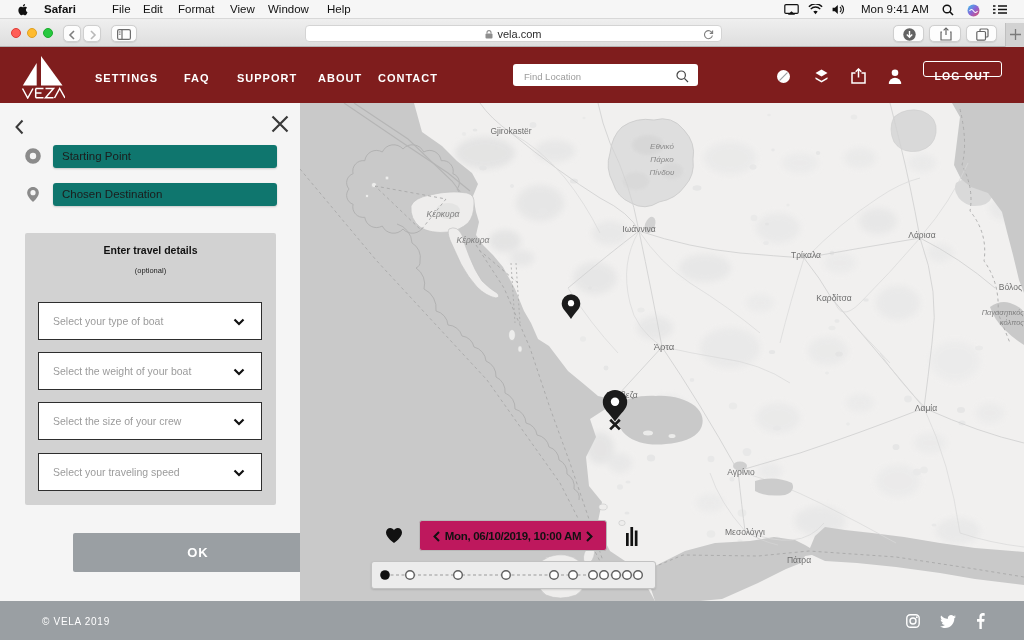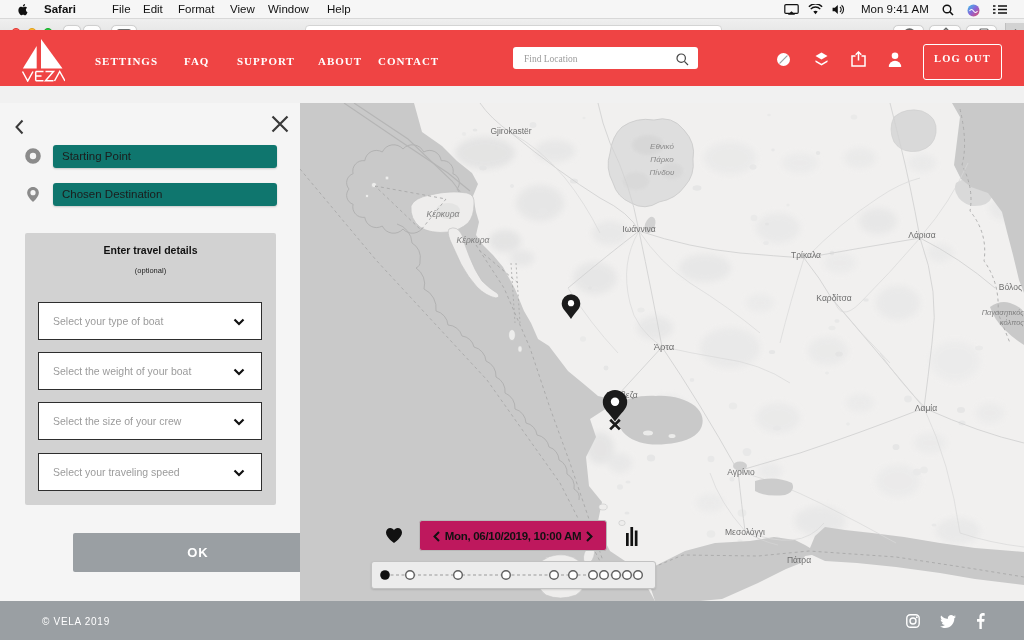--- a/index.html
+++ b/index.html
@@ -11,25 +11,25 @@
 #menubar .mi { position:absolute; top:3px; }
 #menubar .b { font-weight:bold; }
 
 
 #toolbar { position:absolute; left:0; top:19px; width:1024px; height:28px; background:linear-gradient(#efefef,#dedede); border-bottom:1px solid #b4b4b4; }
 .tl { position:absolute; top:9px; width:10px; height:10px; border-radius:50%; }
 .tbtn { position:absolute; top:6px; height:17px; background:#fdfdfd; border:1px solid #cfcfcf; border-radius:5px; box-shadow:0 0.5px 1px rgba(0,0,0,.08); }
 #urlbar { position:absolute; left:305px; top:6px; width:417px; height:17px; background:#fff; border:1px solid #d4d4d4; border-radius:4px; font-size:11px; color:#2b2b2b; text-align:center; line-height:16px; }
 
 
-#navbar { position:absolute; left:0; top:30px; width:1024px; height:56px; background:#ef4444;font-family:Liberation Serif, serif; }
+#navbar { position:absolute; left:0; top:47px; width:1024px; height:56px; background:#7f1d1d; }
 #navbar .nav-item { position:absolute; top:25px; color:#fff; font-size:11px; font-weight:bold; letter-spacing:1px; }
 #findloc { position:absolute; left:513px; top:17px; width:185px; height:22px; background:#fff; border-radius:3px; }
 #findloc span { position:absolute; left:11px; top:7px; font-size:9.5px; color:#9b9b9b; }
-#logout { position:absolute; left:923px; top:14px; width:79px; height:36px; border:1.5px solid #fff; border-radius:3px; color:#fff; font-size:10.5px; font-weight:bold; letter-spacing:1.2px; text-align:center; line-height:28px; }
+#logout { position:absolute; left:923px; top:14px; width:79px; height:16px; border:1.5px solid #fff; border-radius:3px; color:#fff; font-size:10.5px; font-weight:bold; letter-spacing:1.2px; text-align:center; line-height:28px; }
 
 
 #panel { position:absolute; left:0; top:103px; width:300px; height:498px; background:#f5f5f5; }
 .inp { position:absolute; left:53px; width:224px; height:23px; background:#0f766e; border-radius:3px; box-shadow:0 1px 2px rgba(0,0,0,.18); font-size:11.5px; color:#1c1c1c; line-height:23px; padding-left:9px; }
 #graybox { position:absolute; left:25px; top:130px; width:251px; height:272px; background:#d2d2d2; border-radius:2px; }
 .dd { position:absolute; left:13px; width:224px; height:38px; background:#fff; border:1.5px solid #2e2e2e; font-size:10.5px; color:#9b9b9b; line-height:36px; padding-left:14px; }
 #okbtn { position:absolute; left:25px; top:430px; width:250px; height:39px; background:#9a9fa3; border-radius:2px; color:#fff; font-weight:bold; font-size:13px; letter-spacing:1px; text-align:center; line-height:39px;margin-left:48px; }
 
 
 #map { position:absolute; left:300px; top:103px; width:724px; height:498px; background:#f0efee; overflow:hidden; }

